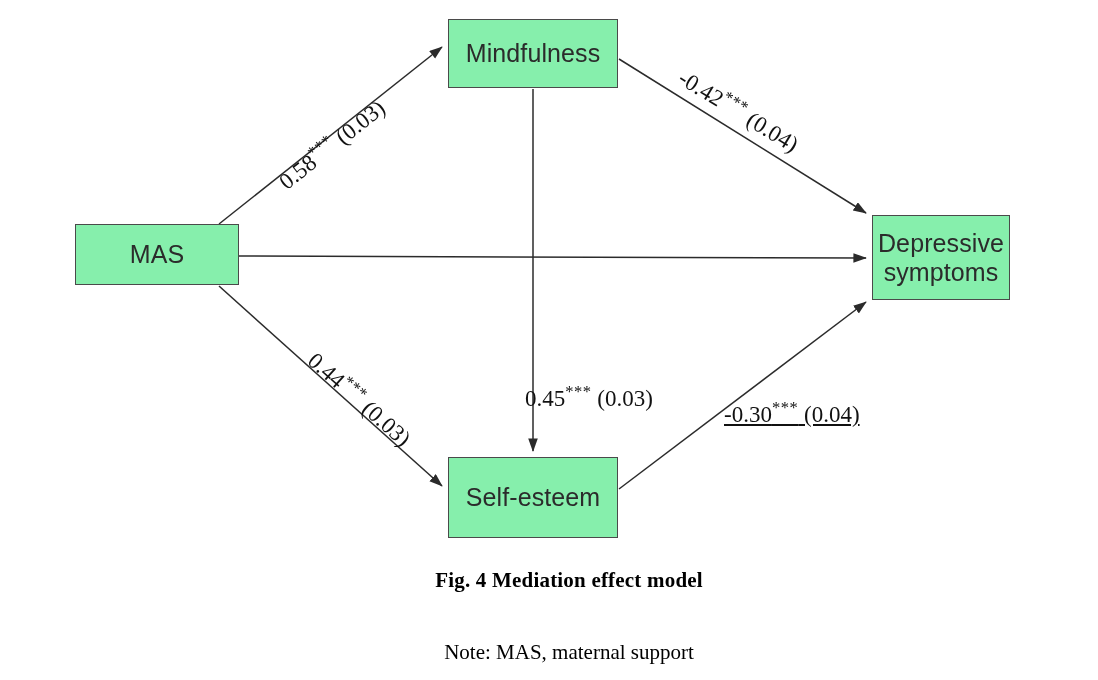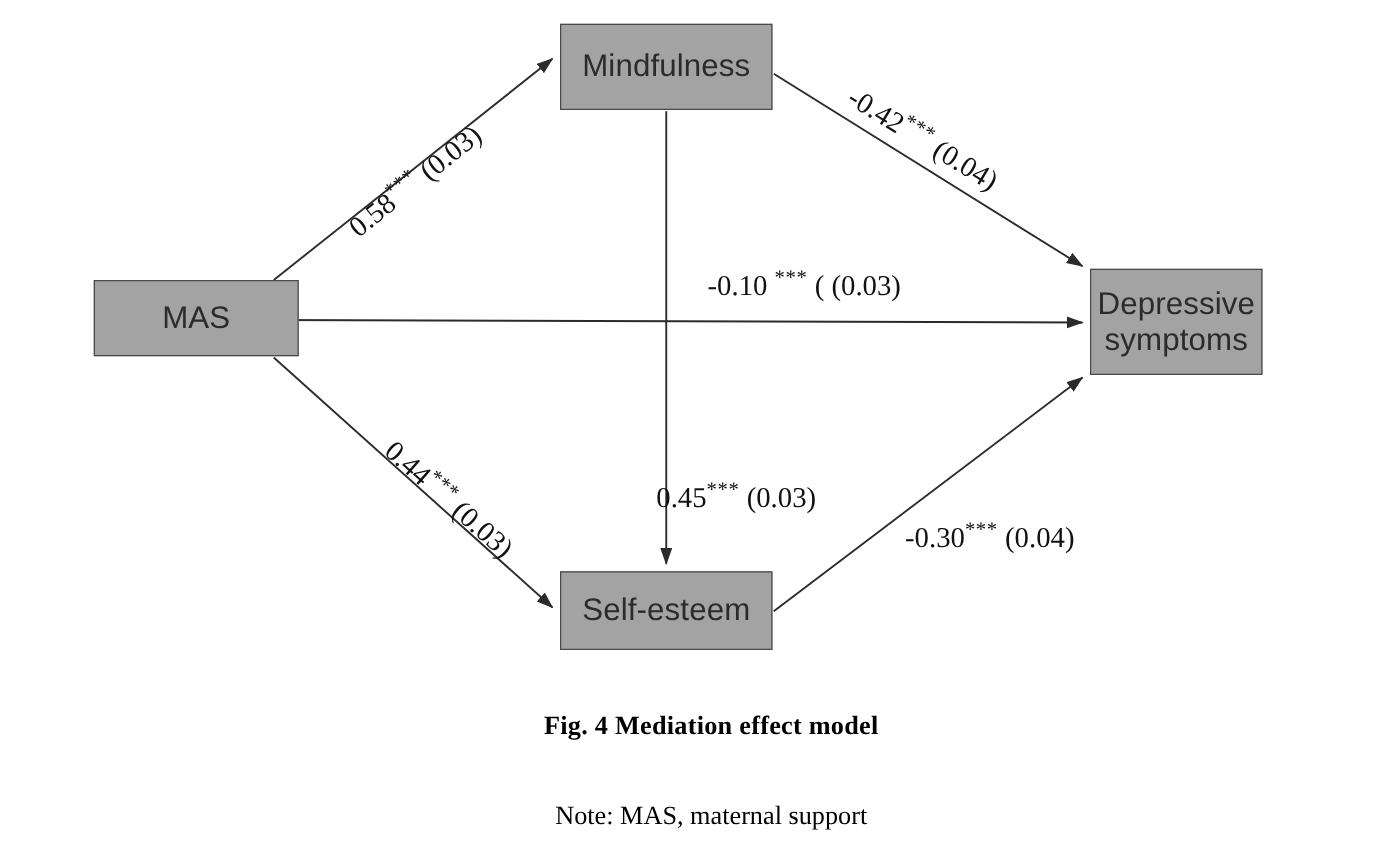--- a/index.html
+++ b/index.html
@@ -24,21 +24,21 @@
   svg#path-canvas {
     position: absolute;
     left: 0; top: 0;
     width: 1098px;
     height: 680px;
   }
   .node-box {
     position: absolute;
     box-sizing: border-box;
     border: 1.3px solid #4a4a4a;
-    background: #a3a3a3;
+    background: #86efac;
     display: flex;
     align-items: center;
     justify-content: center;
     text-align: center;
     font-family: "Liberation Sans", sans-serif;
     font-size: 25px;
     line-height: 1.15;
     color: #2b2b2b;
     letter-spacing: 0.1px;
   }
@@ -105,50 +105,47 @@
   </svg>
 
   <div class="node-box" style="left:75px; top:224px; width:164px; height:61px;">
     <span class="node-label">MAS</span>
   </div>
 
   <div class="node-box" style="left:448px; top:19px; width:170px; height:69px;">
     <span class="node-label">Mindfulness</span>
   </div>
 
-  <div class="node-box" style="left:448px; top:457px; width:170px; height:63px;">
+  <div class="node-box" style="left:448px; top:457px; width:170px; height:81px;">
     <span class="node-label">Self-esteem</span>
   </div>
 
   <div class="node-box" style="left:872px; top:215px; width:138px; height:85px;">
     <span class="node-label">Depressive
 symptoms</span>
   </div>
 
   <div class="edge-label" style="left:272px; top:172px; transform: rotate(-38.5deg);">
     <span>0.58</span><sup>***</sup><span> (0.03)</span>
   </div>
 
   <div class="edge-label" style="left:689px; top:62px; transform: rotate(31.5deg);">
     <span>-0.42</span><sup>***</sup><span> (0.04)</span>
   </div>
 
-  <div class="edge-label" style="left:566px; top:212px;">
-    <span>-0.10 </span><sup>***</sup><span> ( (0.03)</span>
-  </div>
 
   <div class="edge-label" style="left:322px; top:345px; transform: rotate(41.5deg);">
     <span>0.44</span><sup>***</sup><span> (0.03)</span>
   </div>
 
   <div class="edge-label" style="left:525px; top:382px;">
     <span>0.45</span><sup>***</sup><span> (0.03)</span>
   </div>
 
-  <div class="edge-label" style="left:724px; top:414px;">
+  <div class="edge-label" style="left:724px; top:398px;text-decoration:underline;">
     <span>-0.30</span><sup>***</sup><span> (0.04)</span>
   </div>
 
   <div class="caption" id="fig-caption">Fig. 4 Mediation effect model</div>
 
   <div class="caption" id="fig-note">Note: MAS, maternal support</div>
 
 </div>
 
 </body></html>

